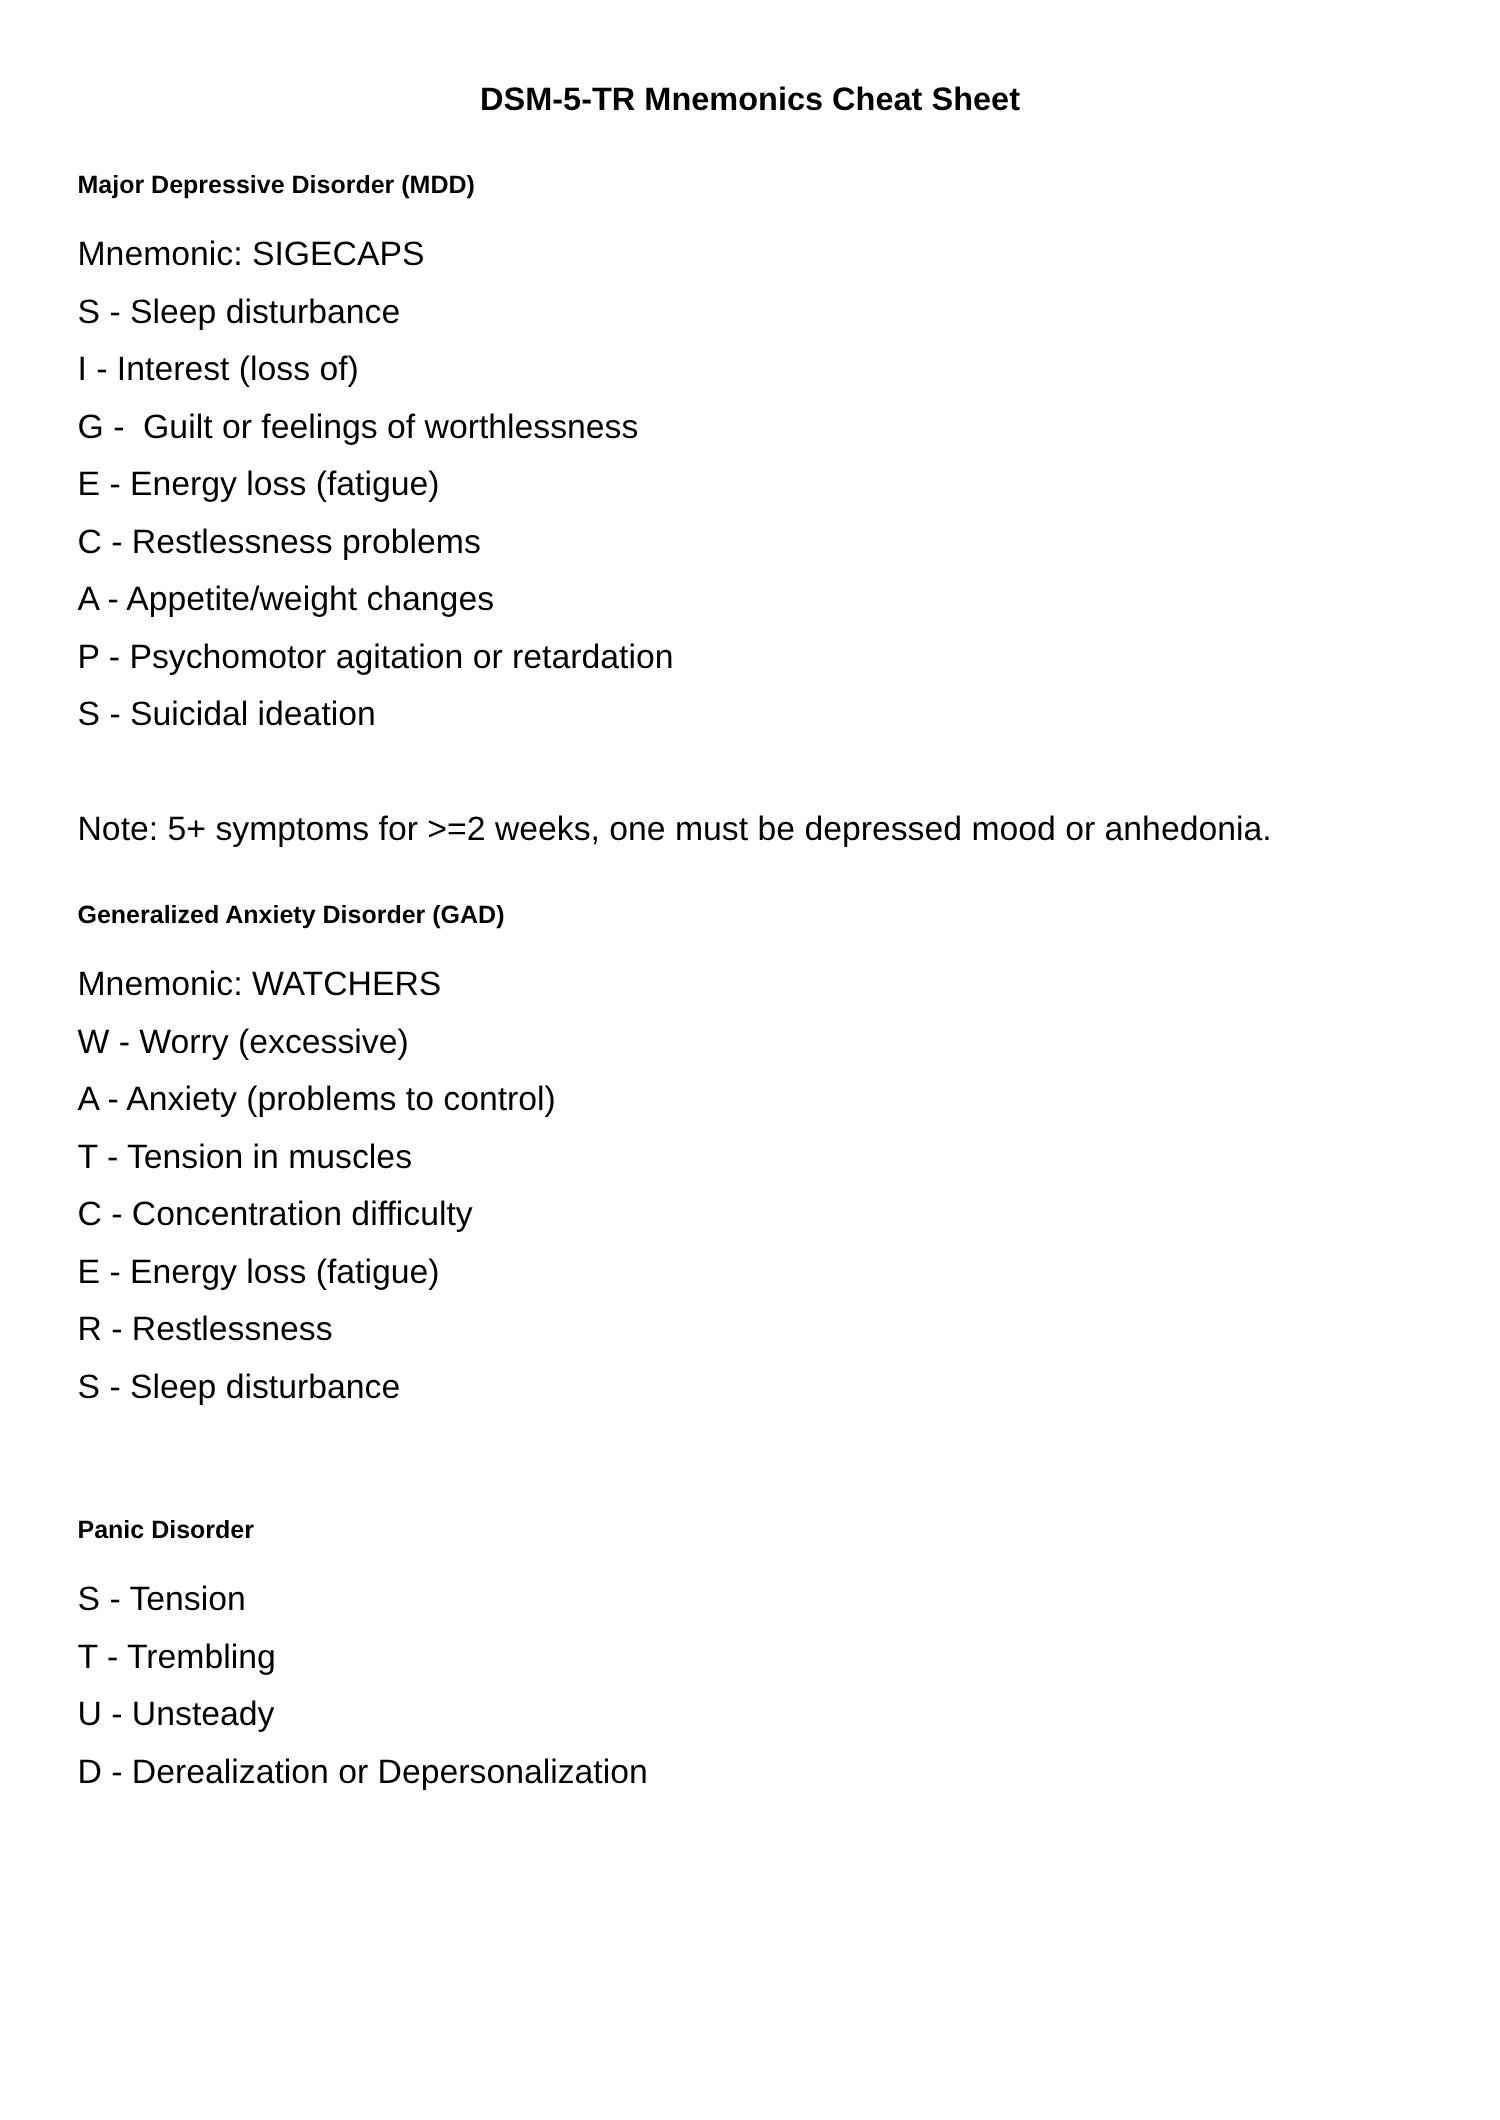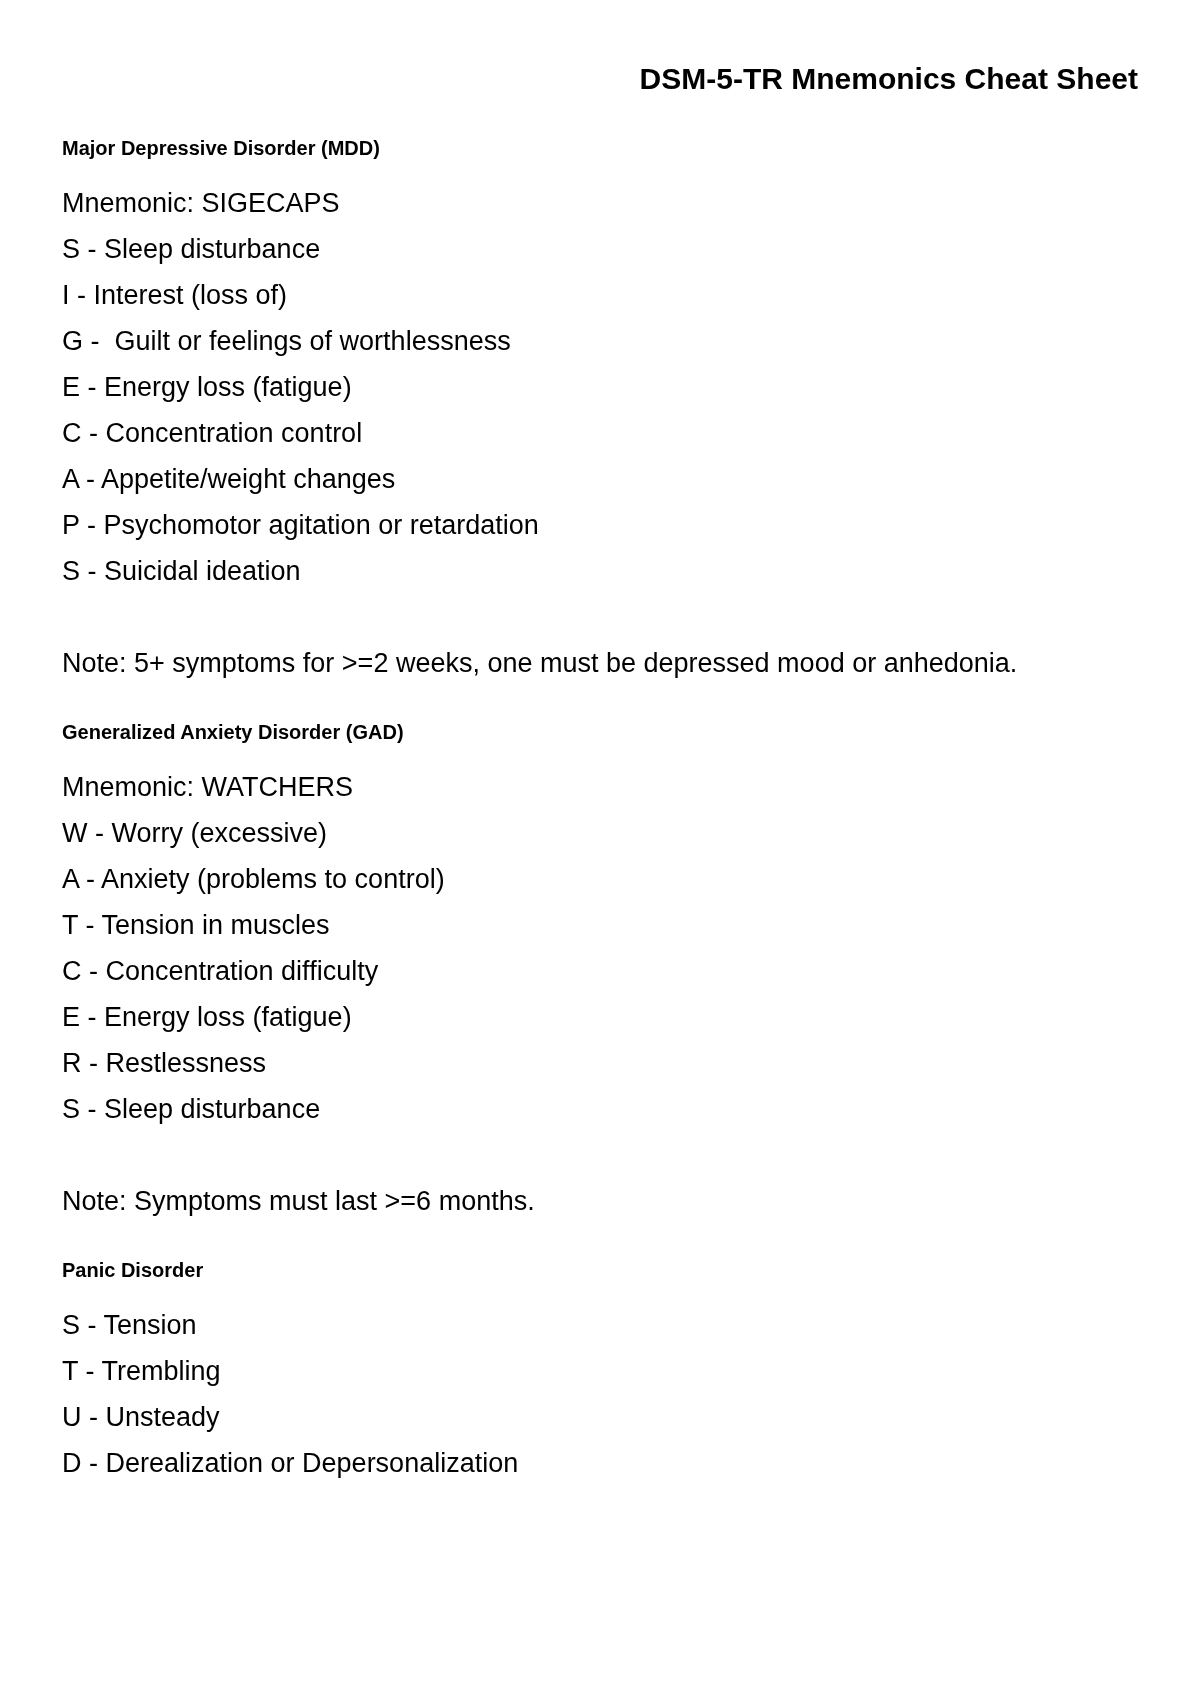--- a/index.html
+++ b/index.html
@@ -11,24 +11,24 @@
     height: 1696px;
     background: #ffffff;
     color: #000000;
     font-family: "Liberation Sans", sans-serif;
     overflow: hidden;
   }
   .page {
     padding: 0 62px;
   }
   .doc-title {
-    font-size: 30px;
+    font-size: 26px;
     font-weight: bold;
     line-height: 46px;
-    text-align: right;
+    text-align: center;
     margin: 56px 0 20px 0;
   }
   .section-heading {
     font-size: 20px;
     font-weight: bold;
     line-height: 46px;
     margin: 23px 0 9px 0;
   }
   .line {
     font-size: 27px;
@@ -51,40 +51,39 @@
 
   <h1 class="doc-title">DSM-5-TR Mnemonics Cheat Sheet</h1>
 
   <section>
     <h2 class="section-heading">Major Depressive Disorder (MDD)</h2>
     <p class="line">Mnemonic: SIGECAPS</p>
     <p class="line">S - Sleep disturbance</p>
     <p class="line">I - Interest (loss of)</p>
     <p class="line">G -  Guilt or feelings of worthlessness</p>
     <p class="line">E - Energy loss (fatigue)</p>
-    <p class="line">C - Concentration control</p>
+    <p class="line">C - Restlessness problems</p>
     <p class="line">A - Appetite/weight changes</p>
     <p class="line">P - Psychomotor agitation or retardation</p>
     <p class="line">S - Suicidal ideation</p>
     <div class="blank-line"></div>
     <p class="line">Note: 5+ symptoms for &gt;=2 weeks, one must be depressed mood or anhedonia.</p>
   </section>
 
   <section>
     <h2 class="section-heading">Generalized Anxiety Disorder (GAD)</h2>
     <p class="line">Mnemonic: WATCHERS</p>
     <p class="line">W - Worry (excessive)</p>
     <p class="line">A - Anxiety (problems to control)</p>
     <p class="line">T - Tension in muscles</p>
     <p class="line">C - Concentration difficulty</p>
     <p class="line">E - Energy loss (fatigue)</p>
     <p class="line">R - Restlessness</p>
     <p class="line">S - Sleep disturbance</p>
     <div class="blank-line"></div>
-    <p class="line">Note: Symptoms must last &gt;=6 months.</p>
   </section>
 
   <section>
     <h2 class="section-heading">Panic Disorder</h2>
     <p class="line">S - Tension</p>
     <p class="line">T - Trembling</p>
     <p class="line">U - Unsteady</p>
     <p class="line">D - Derealization or Depersonalization</p>
   </section>
 

